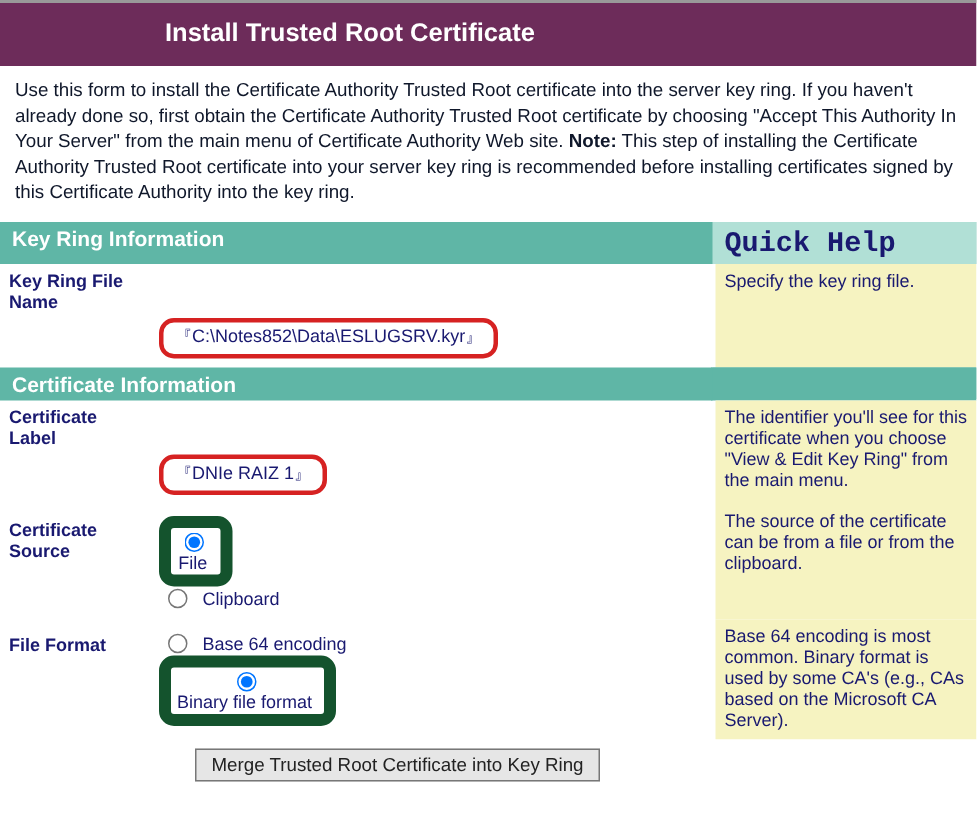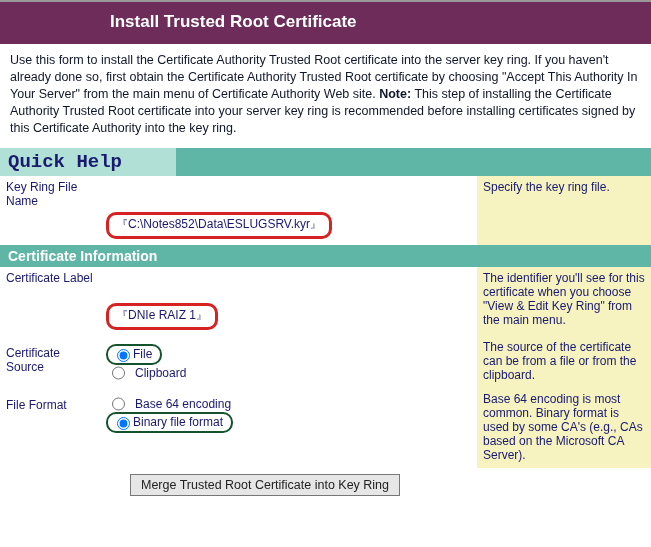--- a/index.html
+++ b/index.html
@@ -51,21 +51,21 @@
   .section-title-right.bg2 { background: #5fb6a6; color:#fff; height: 21px;}
   table.form {
     width: 100%;
     border-collapse: collapse;
   }
   table.form td {
     vertical-align: top;
     padding: 4px 6px 6px 6px;
     color: #191970;
   }
-  td.labelcol { width: 100px; }
+  td.labelcol { width: 100px; font-weight: bold; }
   td.help {
     width: 174px;
     background: #f6f3c1;
     font-size: 12px;
     margin-top: 28px;
   }
   .val-wrap {
     display: inline-block;
     border: 3px solid #d62222;
     border-radius: 10px;
@@ -77,23 +77,24 @@
   .radio-list { }
   .radio-row {
     display: flex;
     gap: 6px;
     padding: 1px 0;
     color: #191970;
   }
   .radio-row input[type=radio]{ margin:0 4px 0 0; }
   .radio-wrap-hl {
     display:inline-flex; align-items:center;
-    border: 2px solid #14532d;
+    border: 8px solid #14532d;
     border-radius: 10px;
     padding: 0px 8px 1px 4px;
+    flex-direction: column;
   }
   .footer {
     padding: 6px 0 8px 130px;
     background: #fff;
   }
   button.merge {
     font-family: Arial, Helvetica, sans-serif;
     font-size: 12.5px;
     background: #e6e6e6;
     border: 1px solid #777;
@@ -107,20 +108,21 @@
 
 <div class="titlebar">Install Trusted Root Certificate</div>
 
 <div class="intro">
   <span>Use this form to install the Certificate Authority Trusted Root certificate into the server key ring.  If you haven't already done so, first obtain the Certificate Authority Trusted Root certificate by choosing "Accept This Authority In Your Server" from the main menu of Certificate Authority Web site.  </span>
   <b>Note:</b>
   <span> This step of installing the Certificate Authority Trusted Root certificate into your server key ring is recommended before installing certificates signed by this Certificate Authority into the key ring.</span>
 </div>
 
 <div class="section-row">
+  <div class="section-title-left">Key Ring Information</div>
   <div class="section-title-right">Quick Help</div>
 </div>
 
 <table class="form">
   <tbody>
       <tr>
     <td class="labelcol">Key Ring File Name</td>
     <td>
       <span class="val-wrap">
         <span class="marker">『</span><span>C:\Notes852\Data\ESLUGSRV.kyr</span><span class="marker">』</span>

